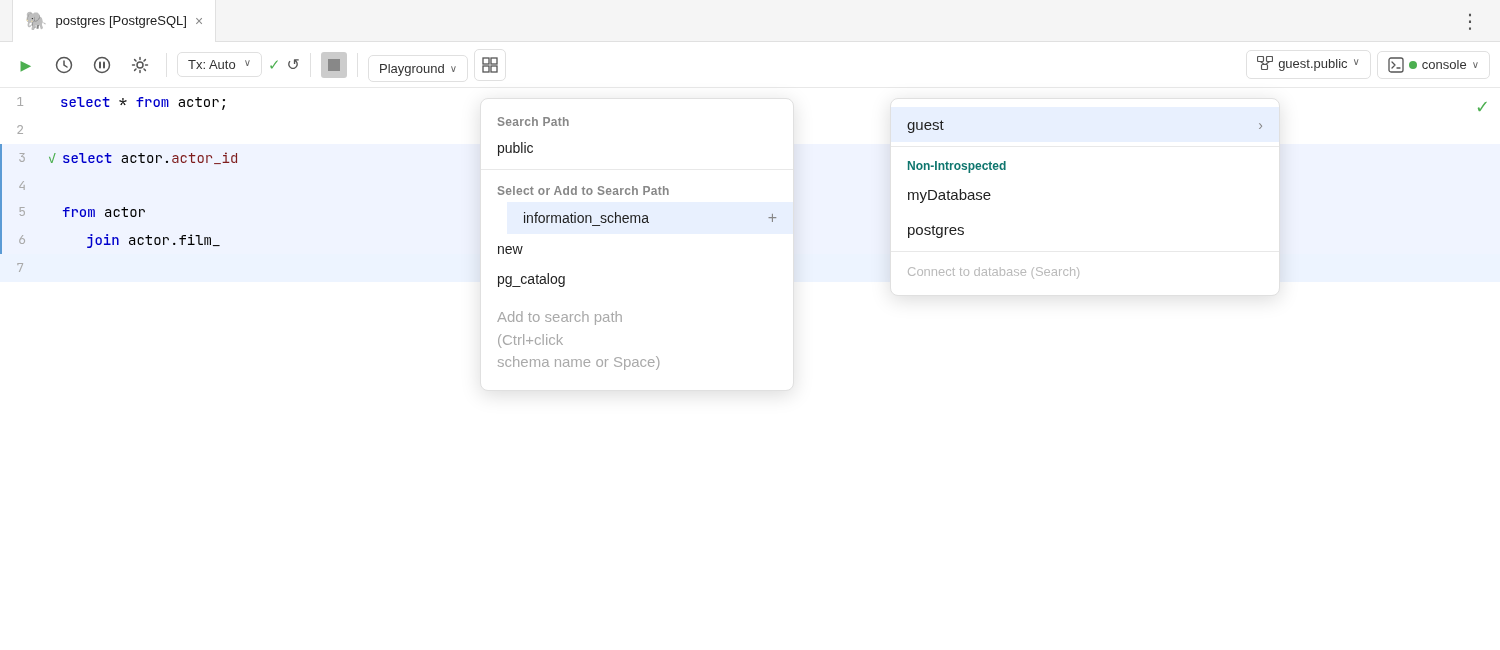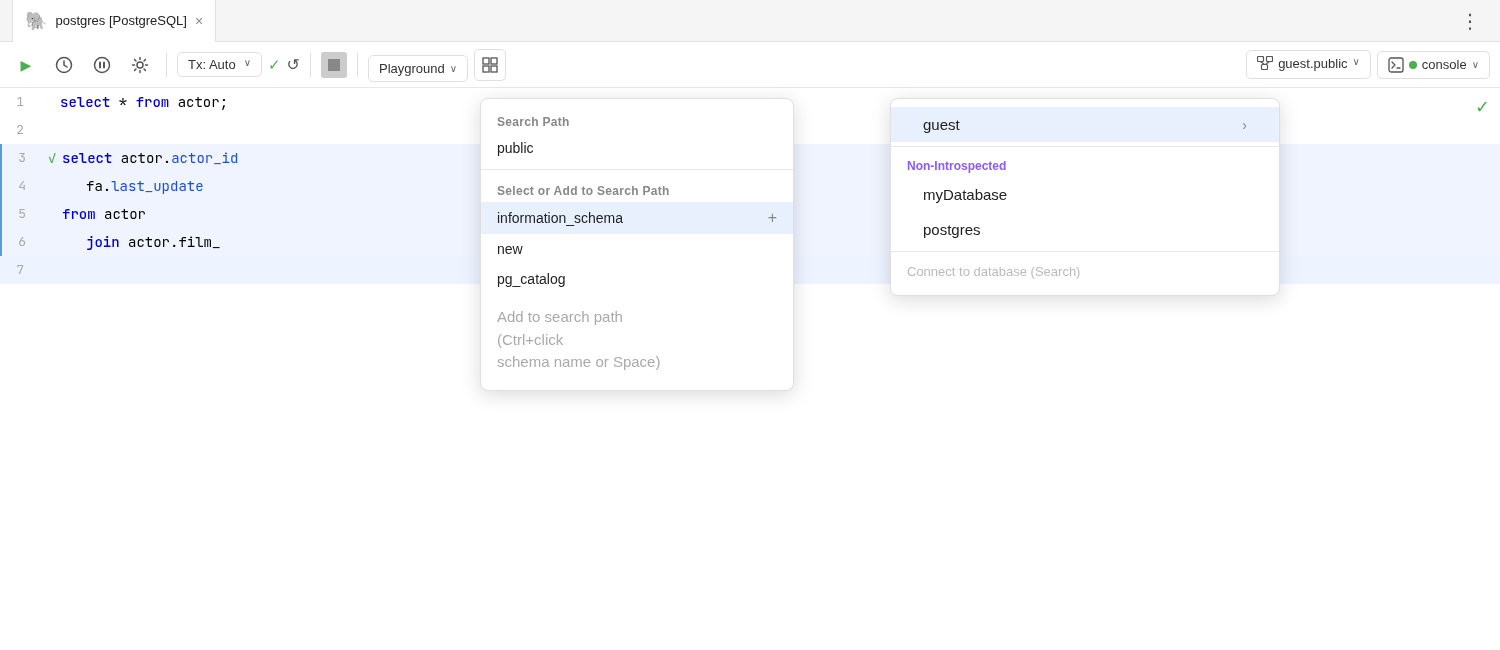--- a/index.html
+++ b/index.html
@@ -193,21 +193,21 @@
       text-align: center;
       color: #4caf50;
       font-size: 14px;
       flex-shrink: 0;
       padding-top: 2px;
     }
     .line-code {
       padding: 2px 0;
     }
     .kw { color: #0000cc; font-weight: 500; }
-    .id-purple { color: #1d4ed8; }
+    .id-purple { color: #7f1d1d; }
     .line-highlighted {
       background: #f0f4ff;
       border-left: 2px solid #5b9bd5;
     }
     .editor-line-7 {
       background: #edf4ff;
     }
 
     
     .right-check {
@@ -242,20 +242,21 @@
       display: flex;
       align-items: center;
       justify-content: space-between;
       padding: 7px 16px;
       font-size: 14px;
       color: #222;
       cursor: pointer;
     }
     .dropdown-item.selected {
       background: #e8f0fe;
+      margin-left: 26px;
     }
     .dropdown-item .plus-icon {
       color: #888;
       font-size: 16px;
       opacity: 0;
     }
     .dropdown-item.selected .plus-icon { opacity: 1; }
     .dropdown-divider {
       height: 1px;
       background: #e8e8e8;
@@ -278,32 +279,32 @@
       border: 1px solid #e0e0e0;
       border-radius: 8px;
       box-shadow: 0 4px 20px rgba(0,0,0,0.15);
       z-index: 100;
       padding: 8px 0;
     }
     .db-item {
       display: flex;
       align-items: center;
       justify-content: space-between;
-      padding: 9px 32px;
+      padding: 9px 16px;
       font-size: 15px;
       color: #222;
       cursor: pointer;
       gap: 48px;
     }
     .db-item.selected { background: #e8f0fe; }
     .db-item .chevron { color: #888; font-size: 14px; }
     .db-section-header {
       font-size: 12px;
       font-weight: 600;
-      color: #8b5cf6;
+      color: #0f766e;
       padding: 8px 16px 4px 16px;
     }
     .db-connect-hint {
       font-size: 13px;
       color: #bbb;
       padding: 8px 16px;
       margin-top: 4px;
     }
     .db-divider {
       height: 1px;
@@ -423,23 +424,20 @@
       <span class="line-check" style="color:#4caf50">✓</span>
       <span class="line-code">
         <span class="kw">select</span>
         <span> actor.</span><span class="id-purple">actor_id</span>
       </span>
     </div>
 
     <div class="editor-line line-highlighted">
       <span class="line-num">4</span>
       <span class="line-check"></span>
-      <span class="line-code" style="padding-left:24px">
-        fa.<span class="id-purple">last_update</span>
-      </span>
     </div>
 
     <div class="editor-line line-highlighted">
       <span class="line-num">5</span>
       <span class="line-check"></span>
       <span class="line-code">
         <span class="kw">from</span>
         <span> actor</span>
       </span>
     </div>

